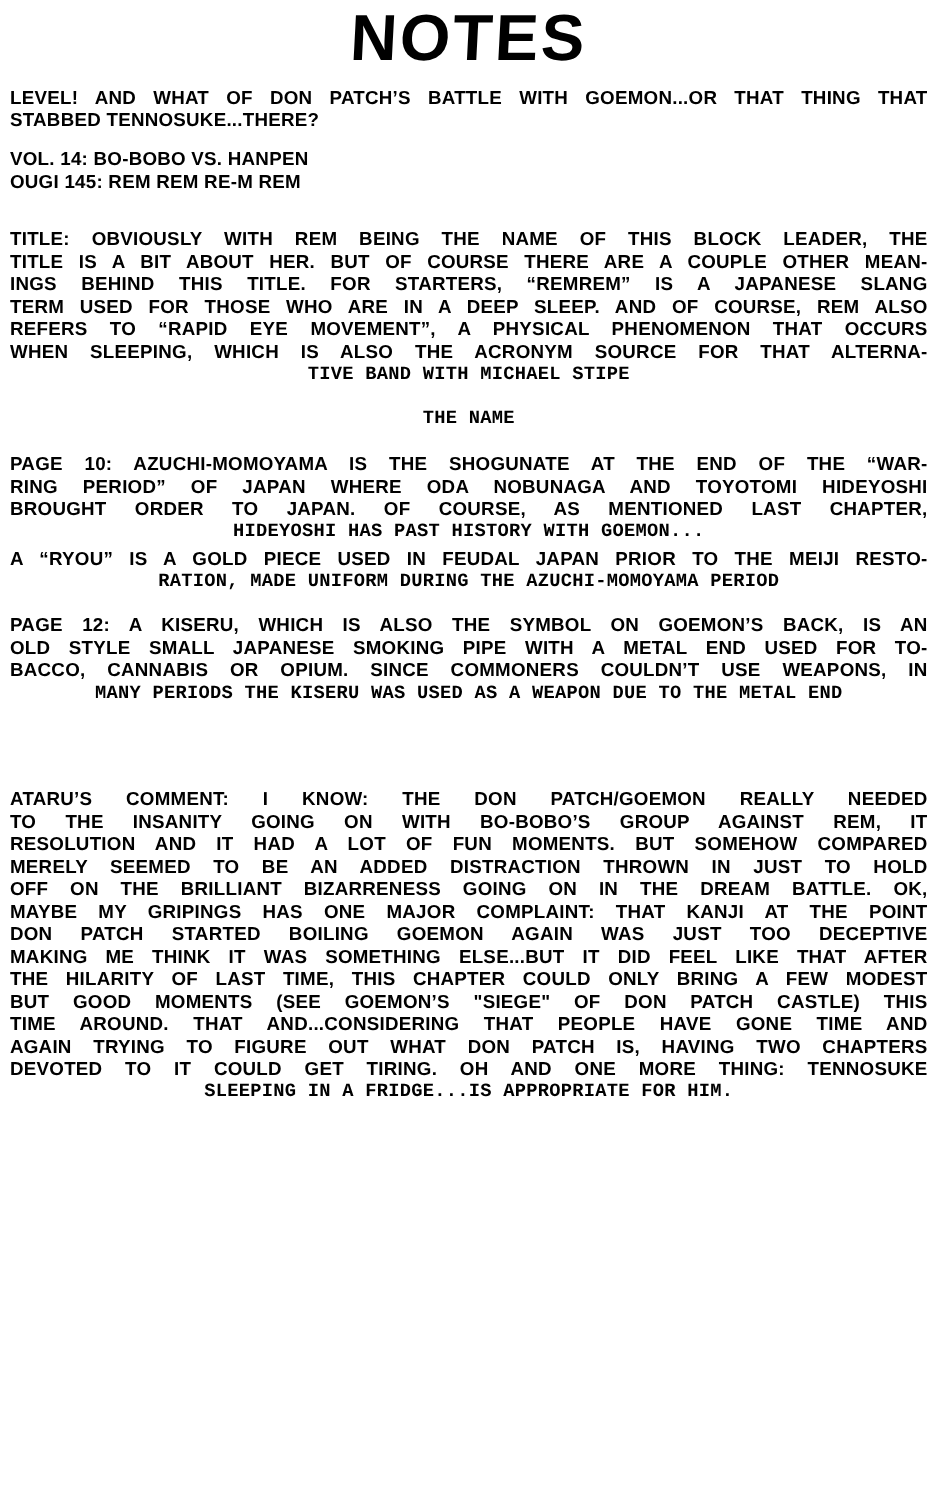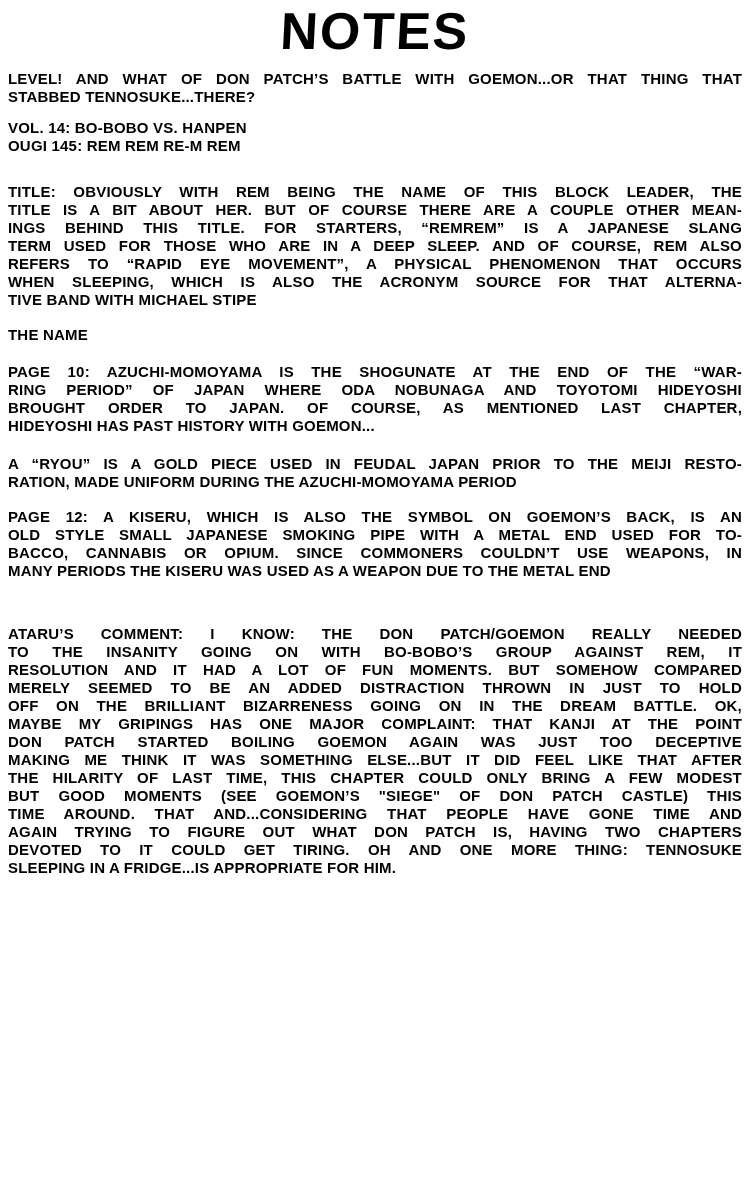--- a/index.html
+++ b/index.html
@@ -34,32 +34,32 @@
     white-space: nowrap;
   }
   .para {
     font-size: 15px;
     line-height: 18px;
     font-weight: 700;
     letter-spacing: 0.2px;
   }
   .line { white-space: normal; }
   .l-just  { text-align: justify; text-align-last: justify; }
-  .l-left  { text-align: left; }
+  .l-left  { text-align: center; font-family: Liberation Mono, monospace; }
   .l-center{ text-align: left; }
 
   
   #para-intro         { margin-top: 10px; }
   #para-volume-info   { margin-top: 13px; }
   #para-title-note    { margin-top: 28px; }
   #para-page8-note    { margin-top: 17px; }
   #para-page10-note   { margin-top: 19px; }
-  #para-ryou-note     { margin-top: 20px; }
+  #para-ryou-note     { margin-top: 4px; }
   #para-page12-note   { margin-top: 17px; }
-  #para-ataru-comment { margin-top: 45px; }
+  #para-ataru-comment { margin-top: 67px; }
 </style>
 </head>
 <body>
 
 <div class="page">
   <h1 class="title">NOTES</h1>
   <div>
       <div class="para" id="para-intro">
         <div class="line l-just">LEVEL! AND WHAT OF DON PATCH’S BATTLE WITH GOEMON...OR THAT THING THAT</div>
         <div class="line l-center">STABBED TENNOSUKE...THERE?</div>

